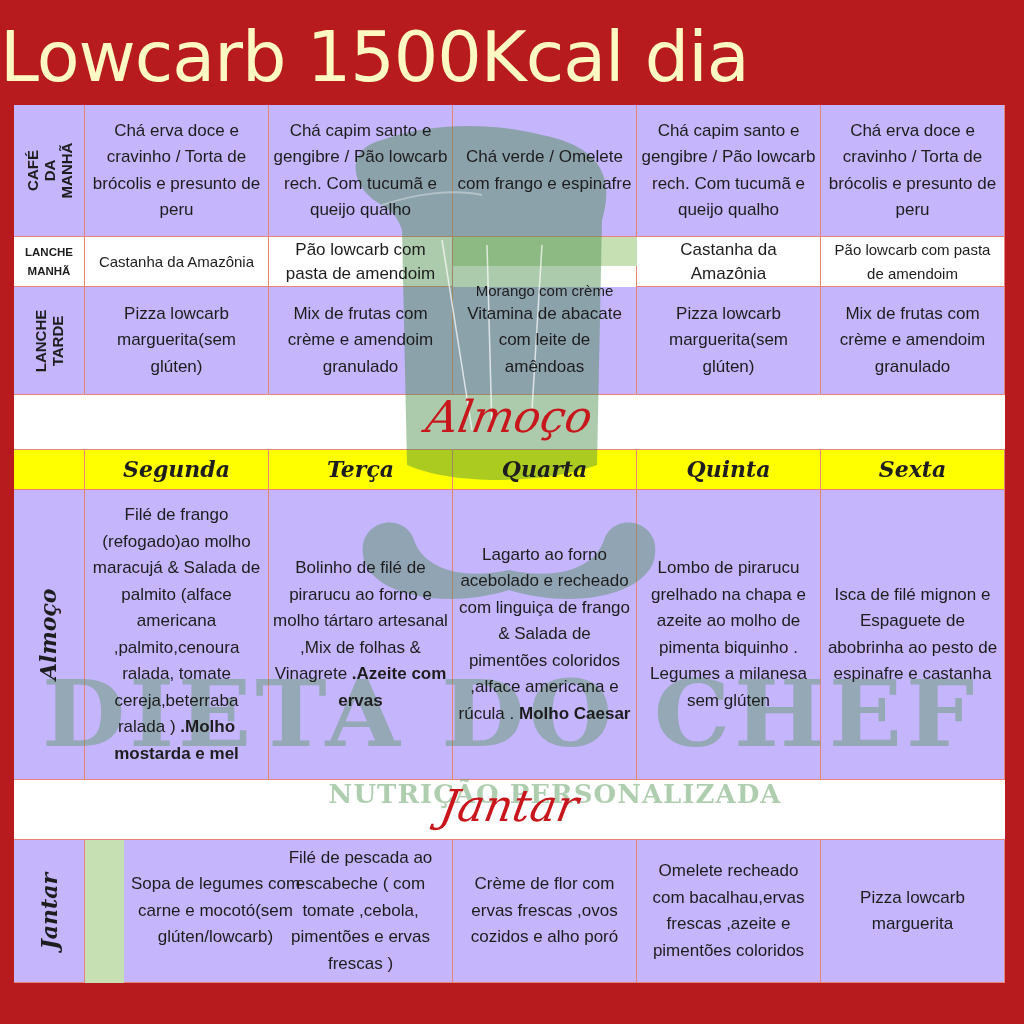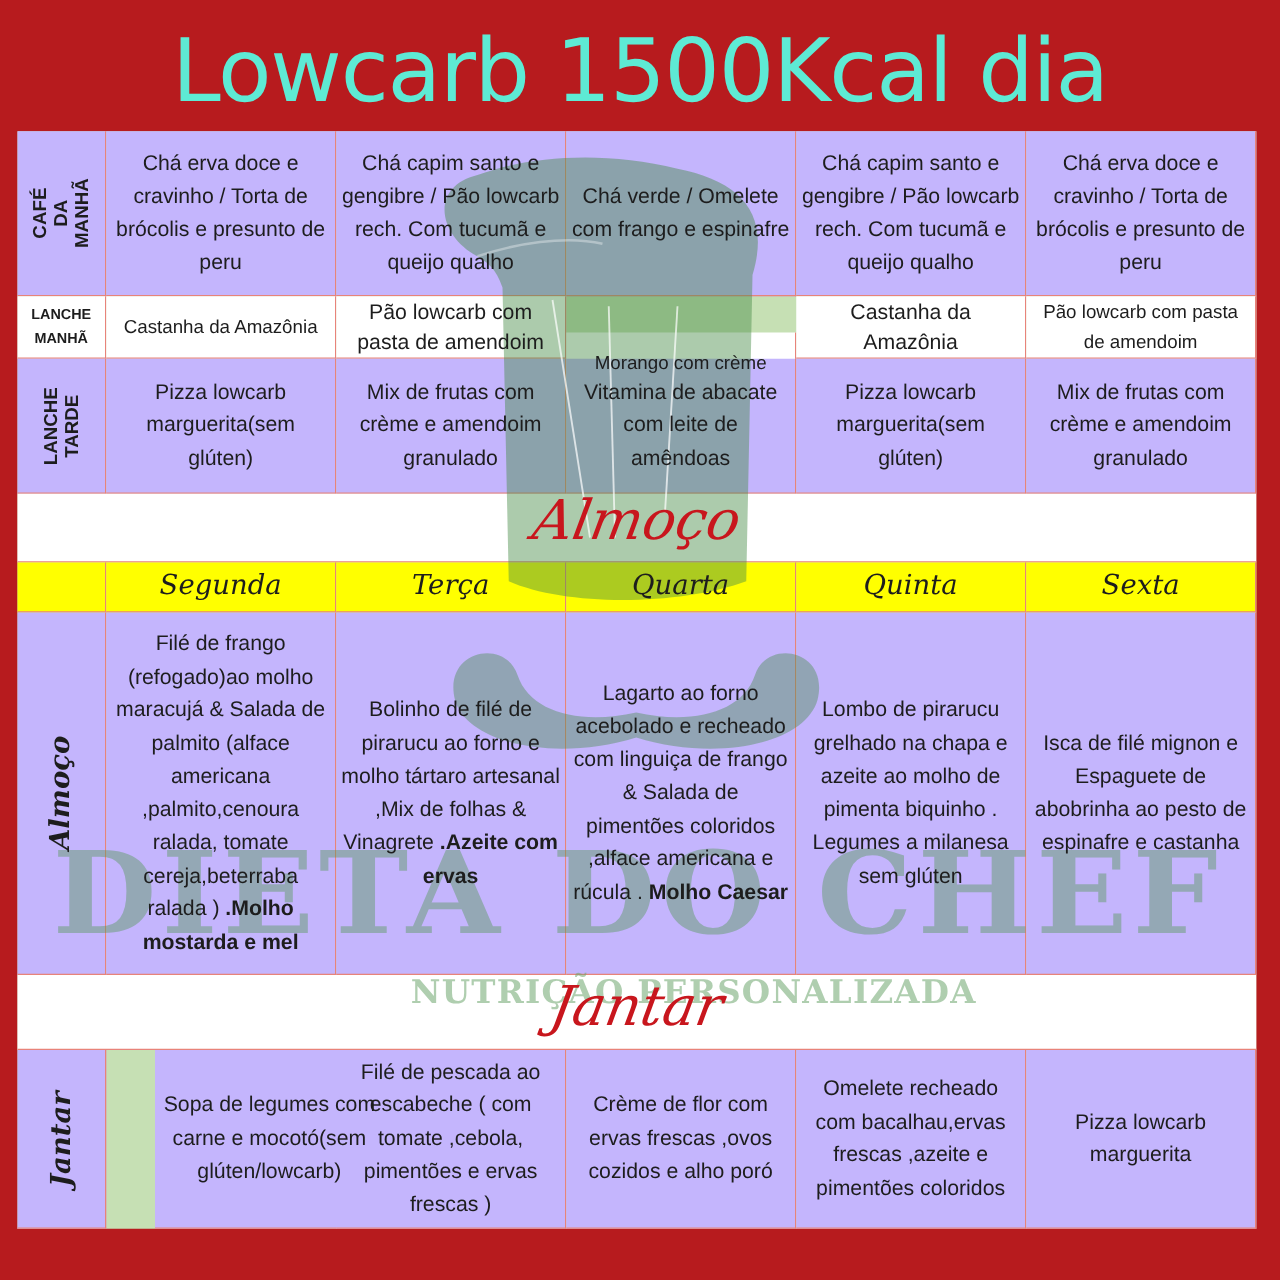--- a/index.html
+++ b/index.html
@@ -5,21 +5,21 @@
   * { box-sizing: border-box; margin: 0; padding: 0; }
   html, body { width: 1024px; height: 1024px; overflow: hidden; }
   body {
     background: #b71b1e;
     position: relative;
     font-family: "Liberation Sans", "DejaVu Sans", sans-serif;
     color: #1d1d1d;
   }
   .title {
     position: absolute; left: 0; top: 12px; width: 1024px; height: 90px;
-    text-align: center; color: #5eead4;
+    text-align: left; color: #fef9c3;
     font-family: "DejaVu Sans", sans-serif;
     font-size: 70px; line-height: 90px; letter-spacing: -1px;
     font-weight: normal;
   }
   .grid {
     position: absolute; left: 14px; top: 105px; width: 991px; height: 878px;
     background: #c6e0b4;
   }
   .cell {
     position: absolute;
@@ -37,21 +37,21 @@
   .rowlabel {
     font-weight: bold; font-size: 15px; line-height: 17px;
   }
   .rotated {
     transform: rotate(-90deg);
     white-space: nowrap; display: block;
   }
   .small { font-size: 15px; line-height: 24px; }
   .smalllabel { font-size: 11.5px; line-height: 19px; font-weight: bold; }
   .day {
-    font-family: "DejaVu Serif", serif; font-style: italic; font-weight: normal;
+    font-family: "DejaVu Serif", serif; font-style: italic; font-weight: bold;
     font-size: 22px;
     text-align: center;
   }
   .meal-label {
     font-family: "DejaVu Serif", serif; font-style: italic; font-weight: bold;
     font-size: 22px;
   }
   .band {
     position: absolute; left: 0; width: 991px; background: #ffffff;
     border-bottom: 1px solid #e8837a;

